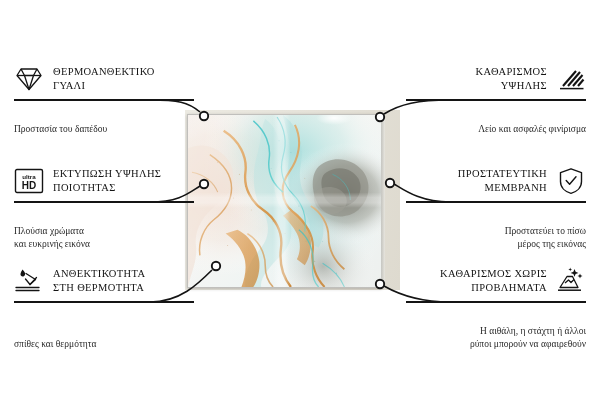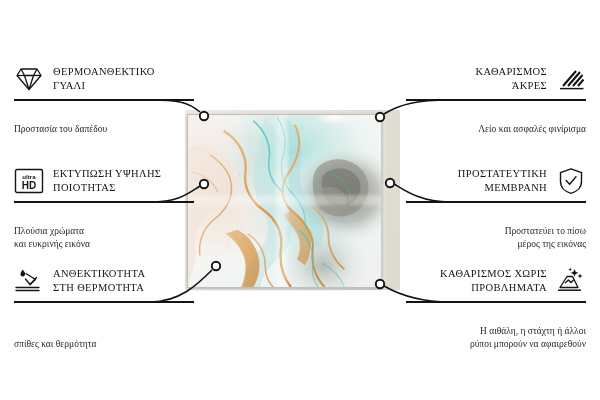--- a/index.html
+++ b/index.html
@@ -319,21 +319,21 @@
             <path d="M6 20 L19 5"></path>
             <path d="M11 20 L23 6"></path>
             <path d="M16 20 L25.5 9"></path>
             <path d="M21 20 L26.5 13.5"></path>
           </g>
           <path d="M3 22.6 L26.5 22.6" stroke="#141414" stroke-width="1.5"></path>
         </svg>
       </span>
       <span class="feature-title">
         <span>ΚΑΘΑΡΙΣΜΟΣ</span><br>
-        <span>ΆΚΡΕΣ</span>
+        <span>ΥΨΗΛΗΣ</span>
       </span>
     </div>
     <div class="feature-rule"></div>
     <div class="feature-desc">
       <span>Λείο και ασφαλές φινίρισμα</span>
     </div>
   </div>
 
   <div class="feature right" id="feature-membrane">
     <div class="feature-head">

